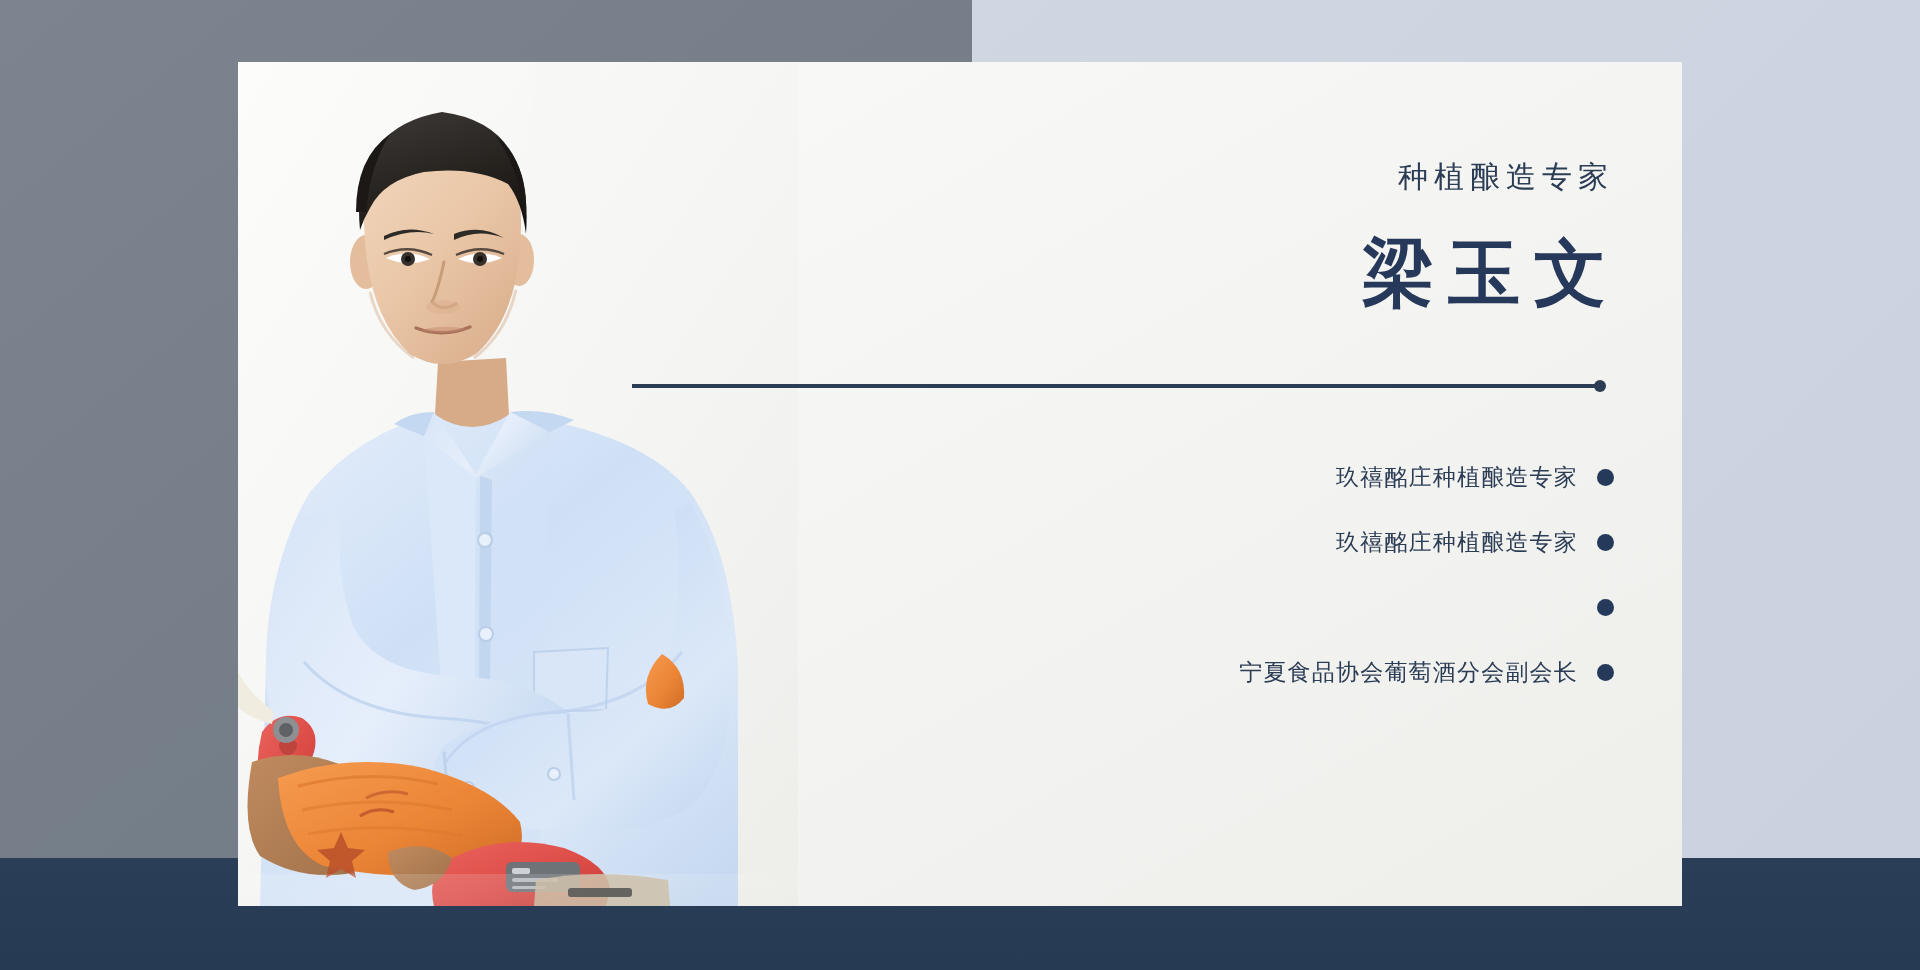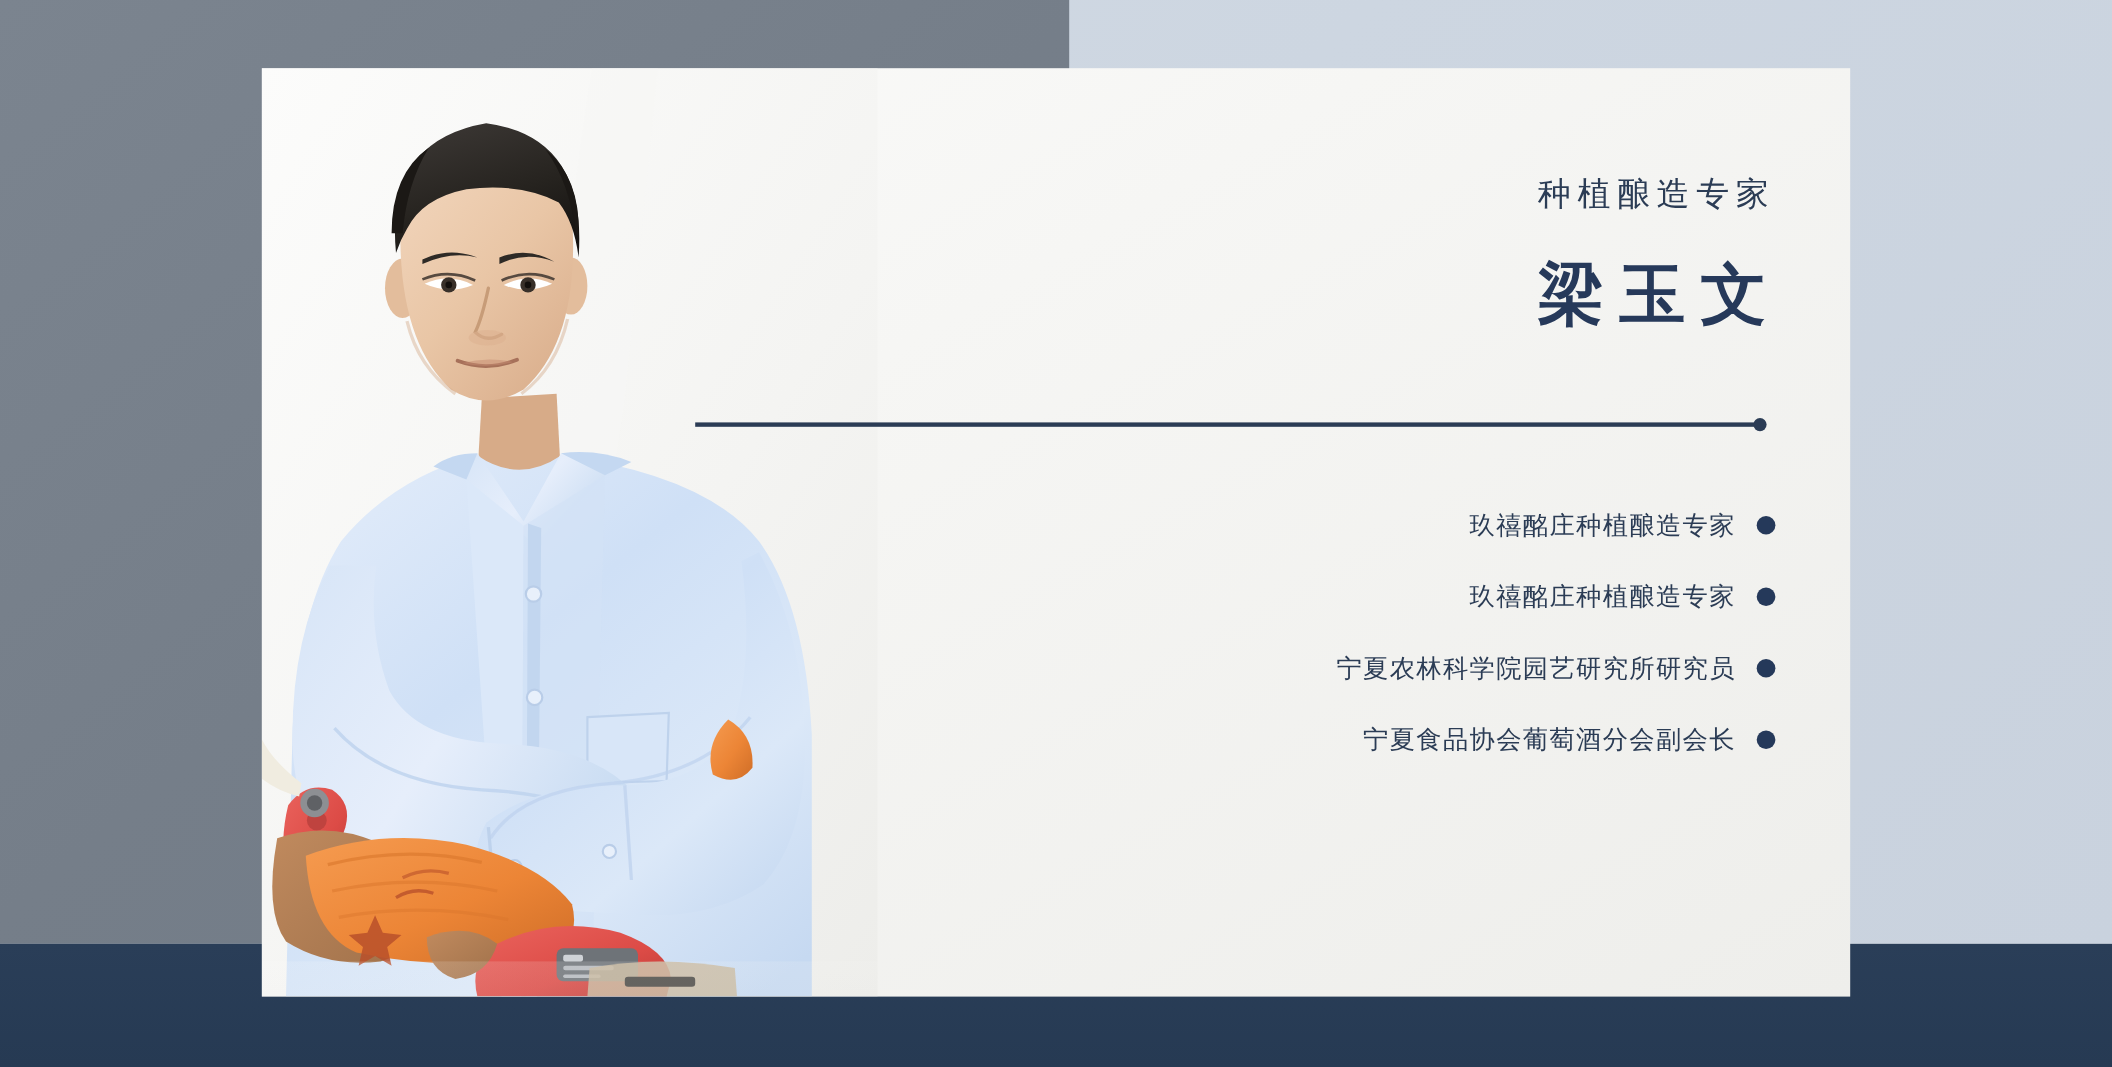--- a/index.html
+++ b/index.html
@@ -79,21 +79,21 @@
     color: #2b3c55;
     text-align: right;
     white-space: nowrap;
     font-family: "Liberation Sans", "DejaVu Sans", sans-serif;
   }
 
   .name {
     position: absolute;
     right: 62px;
     top: 176px;
-    font-size: 60px;
+    font-size: 72px;
     line-height: 1;
     letter-spacing: 14px;
     color: #26395a;
     text-align: center;
     white-space: nowrap;
     font-weight: 700;
     font-family: "Liberation Serif", "DejaVu Serif", serif;
   }
 
   .rule-wrap {
@@ -315,21 +315,20 @@
       <div class="creds">
         <div class="cred-row">
           <span class="cred-text">玖禧酩庄种植酿造专家</span>
           <span class="cred-dot"></span>
         </div>
         <div class="cred-row">
           <span class="cred-text">玖禧酩庄种植酿造专家</span>
           <span class="cred-dot"></span>
         </div>
         <div class="cred-row">
-          <span class="cred-text">宁夏农林科学院园艺研究所研究员</span>
           <span class="cred-dot"></span>
         </div>
         <div class="cred-row">
           <span class="cred-text">宁夏食品协会葡萄酒分会副会长</span>
           <span class="cred-dot"></span>
         </div>
       </div>
 
     </div>
   </div>

